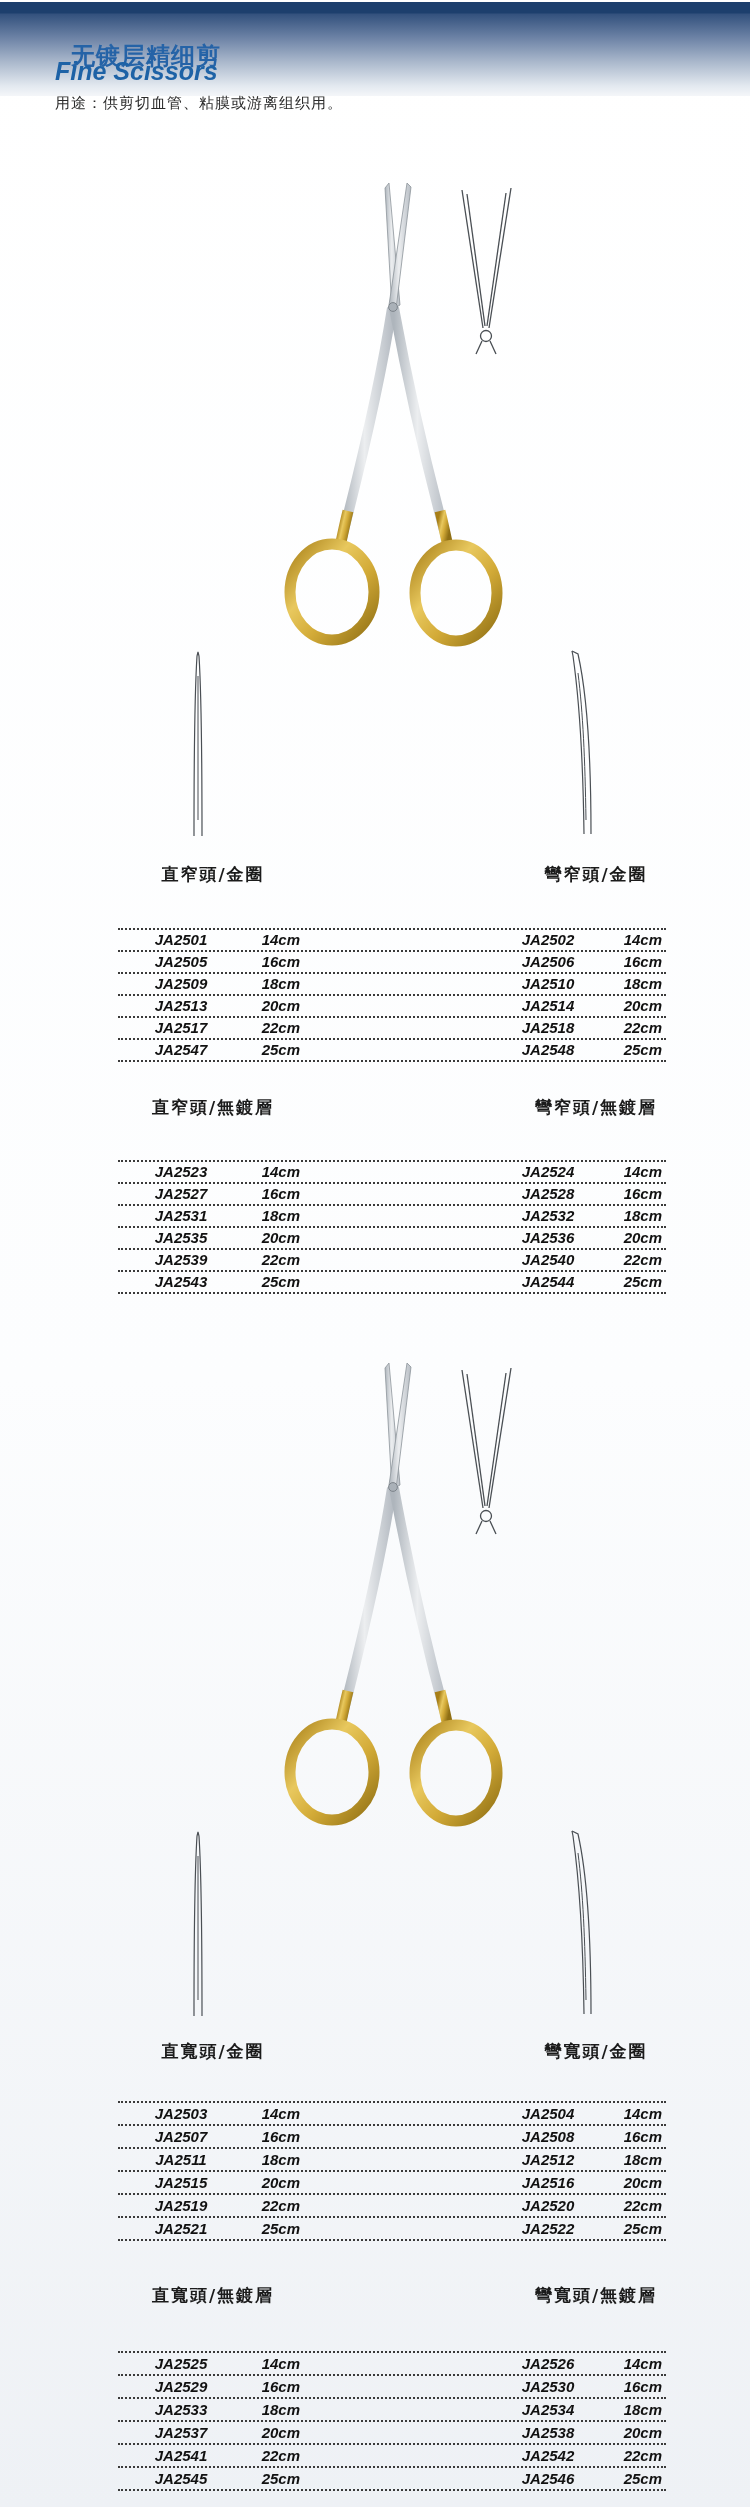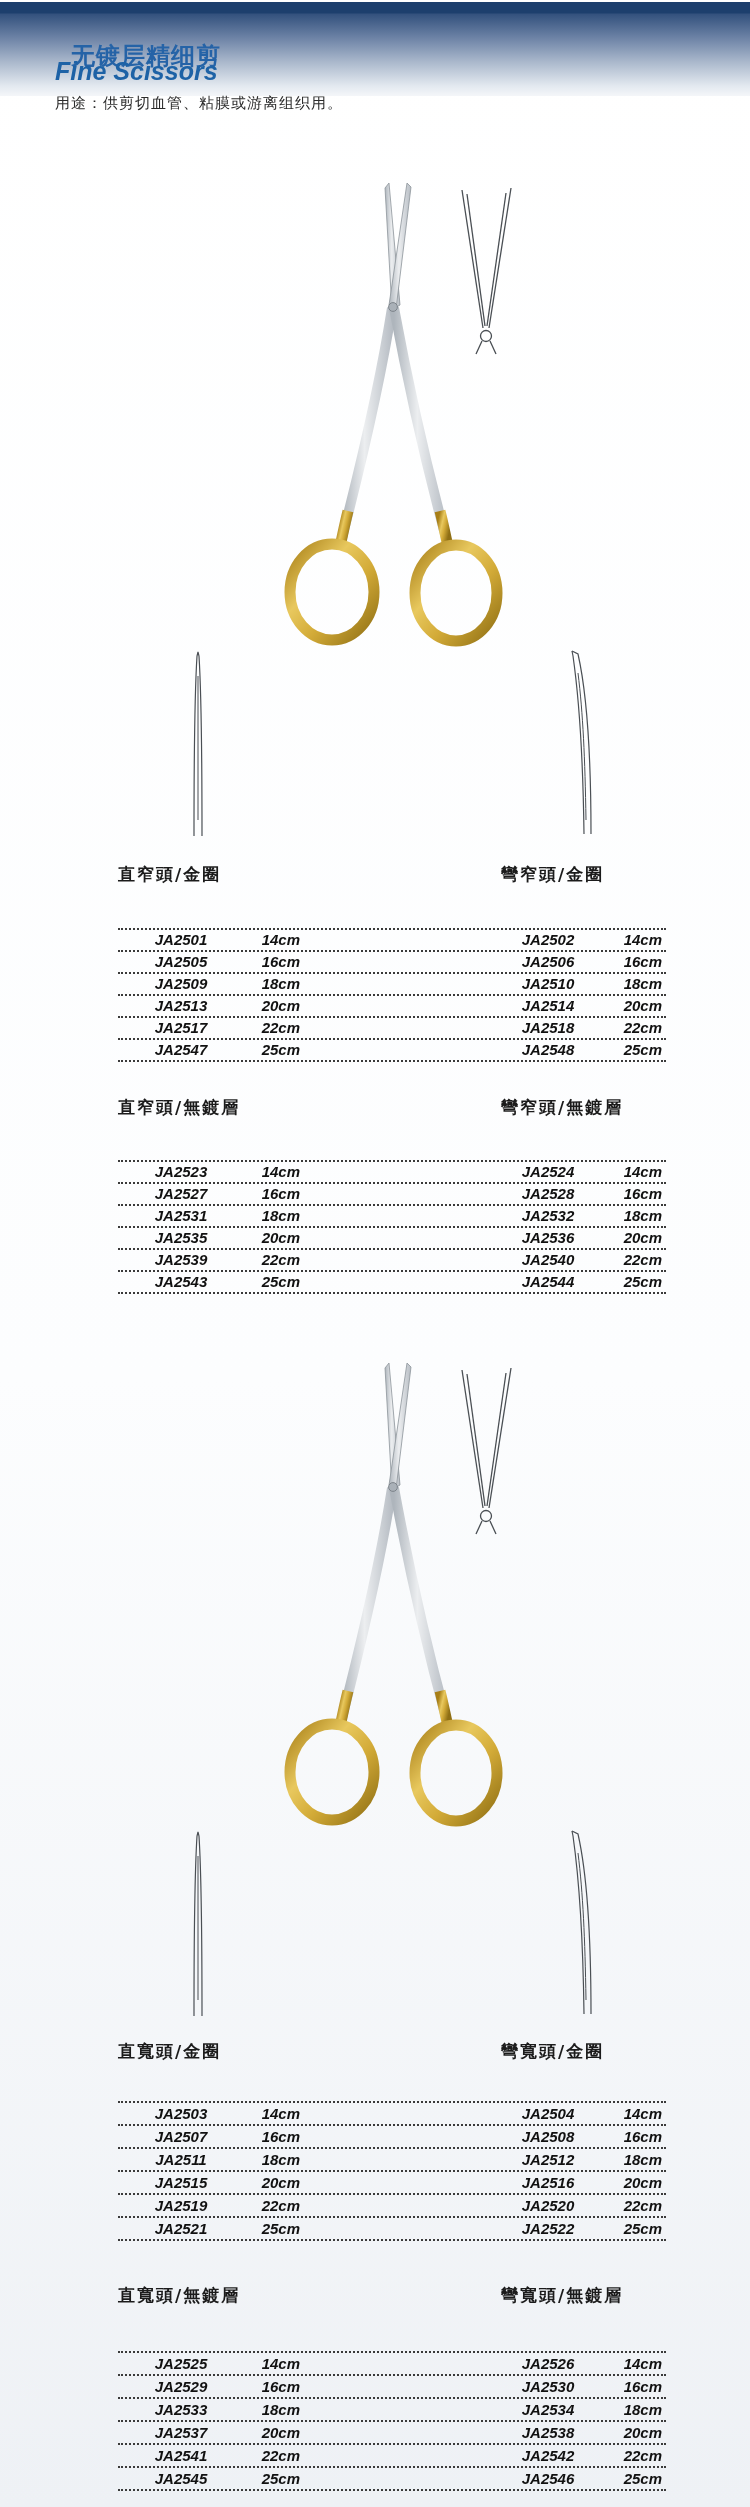--- a/index.html
+++ b/index.html
@@ -37,21 +37,21 @@
   }
   
   .fig{position:absolute;left:55px;width:640px;height:670px;}
   #fig1{top:178px;}
   #fig2{top:1358px;}
   
   .tbl-title{
     position:absolute;width:190px;height:22px;margin:0;
     font-family:"DejaVu Serif","Liberation Serif",serif;
     font-size:17px;font-weight:bold;color:#1b1b1b;
-    letter-spacing:2px;white-space:nowrap;
+    text-align:center;letter-spacing:2px;white-space:nowrap;
   }
   .tt-left{left:118px;}
   .tt-right{left:501px;}
   #tt1l,#tt1r{top:863px;}
   #tt2l,#tt2r{top:1096px;}
   #tt3l,#tt3r{top:2040px;}
   #tt4l,#tt4r{top:2284px;}
   
   .ptable{position:absolute;left:118px;width:548px;}
   #tbl1{top:928px;}

